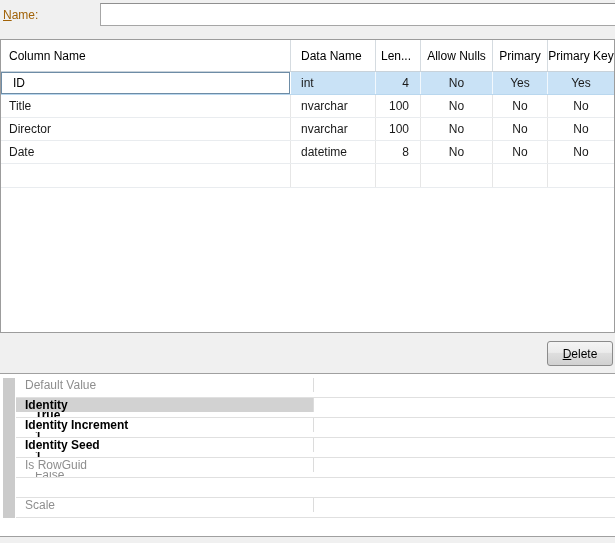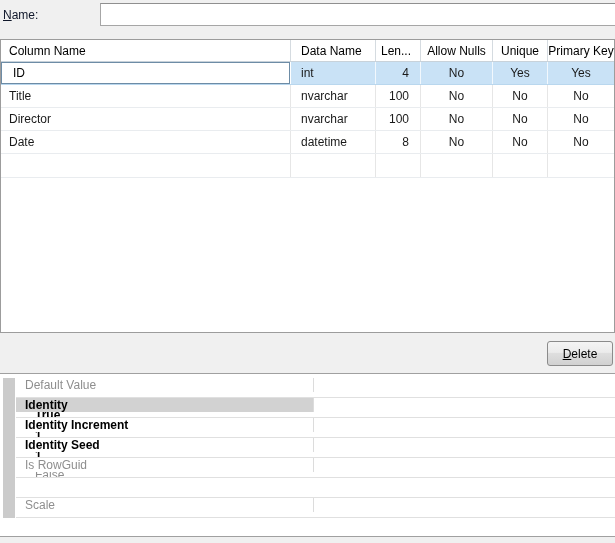--- a/index.html
+++ b/index.html
@@ -6,35 +6,35 @@
   html, body { width: 615px; height: 543px; }
   body {
     font-family: "Liberation Sans", "DejaVu Sans", sans-serif;
     font-size: 12px;
     color: #1a1a1a;
     background: #f0f0f0;
   }
   .screen { position: relative; width: 615px; height: 543px; overflow: hidden; background: #f0f0f0; }
 
   
-  .name-label { position: absolute; left: 3px; top: 8px; color: #0f172a; }
+  .name-label { position: absolute; left: 3px; top: 8px; color: #a16207; }
   .name-label u, .btn u { text-decoration: underline; }
   .name-input {
     position: absolute; left: 100px; top: 3px; right: -2px; height: 23px;
     border: 1px solid #a6a6a6; border-top-color: #8f8f8f;
     background: #fff; font: inherit; padding: 0 6px; outline: none;
   }
 
   
   .grid {
     position: absolute; left: 0; top: 39px; width: 615px; height: 294px;
     background: #fff; border: 1px solid #9c9c9c;
   }
   .g-row, .g-header, .g-newrow { display: flex; width: 100%; }
-  .g-header { height: 22px; border-bottom: 1px solid #c8d2da; }
+  .g-header { height: 32px; border-bottom: 1px solid #c8d2da; }
   .g-row { height: 23px; border-bottom: 1px solid #e9ecef; }
   .g-newrow { height: 24px; border-bottom: 1px solid #e9ecef; }
   .cell { display: flex; align-items: center; overflow: hidden; white-space: nowrap; }
   .c0 { width: 290px; padding-left: 8px; }
   .c1 { width: 85px; padding-left: 10px; }
   .c2 { width: 45px; justify-content: flex-end; padding-right: 11px; }
   .c3 { width: 72px; justify-content: center; }
   .c4 { width: 55px; justify-content: center; }
   .c5 { flex: 1; justify-content: center; }
   .g-header .cell { border-right: 1px solid #d5dbe0; color: #000; }
@@ -90,21 +90,21 @@
 
   <span class="name-label"><u>N</u>ame:</span>
   <input class="name-input" type="text" value="" style="">
 
   <div class="grid">
     <div class="g-header">
       <div class="cell c0">Column Name</div>
       <div class="cell c1">Data Name</div>
       <div class="cell c2">Len...</div>
       <div class="cell c3">Allow Nulls</div>
-      <div class="cell c4">Unique</div>
+      <div class="cell c4">Primary</div>
       <div class="cell c5">Primary Key</div>
     </div>
 
     <div class="g-row sel">
       <div class="cell c0">
         <input class="cell-editor" type="text" value="ID" style="">
       </div>
       <div class="cell c1">int</div>
       <div class="cell c2">4</div>
       <div class="cell c3">No</div>

